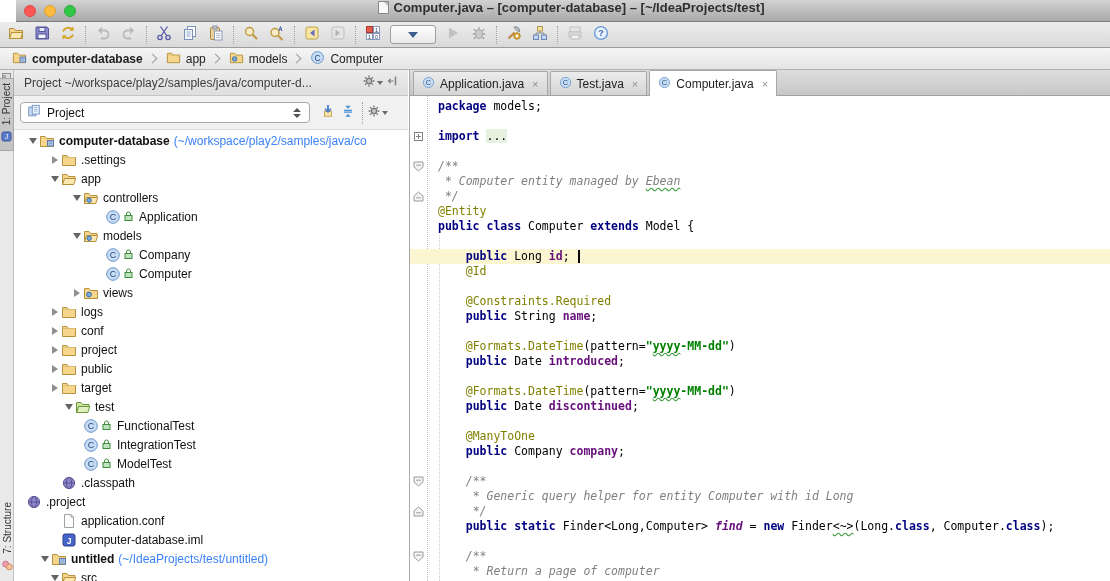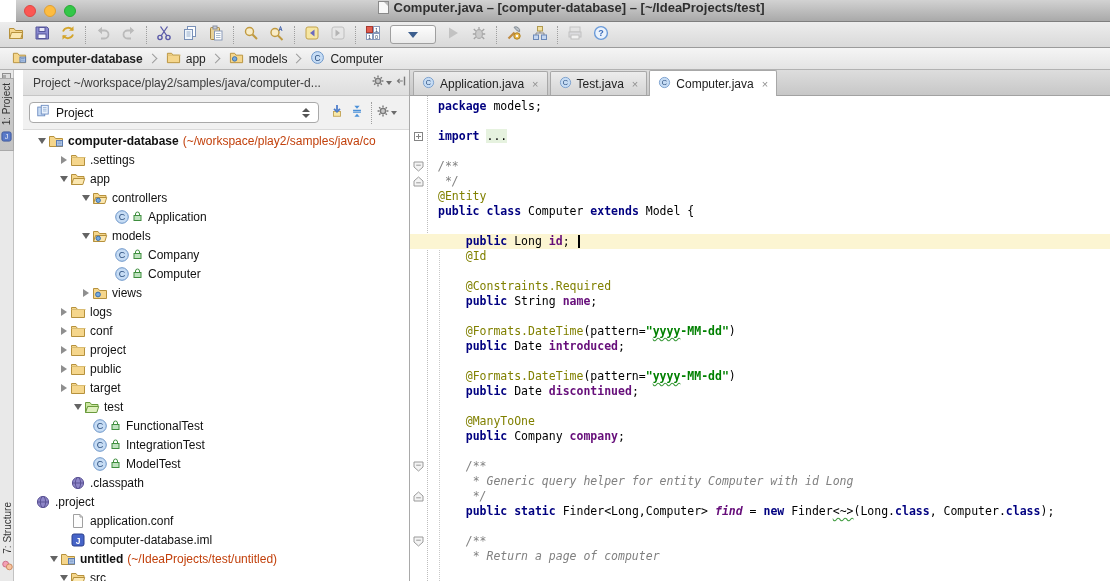--- a/index.html
+++ b/index.html
@@ -49,21 +49,21 @@
     background:#dcdcdc;}
   .toolwin-ico::before{content:"";position:absolute;left:0;top:1px;width:3px;height:5px;background:#a9a9a9;}
   .vtab{position:absolute;left:0;width:14px;display:flex;flex-direction:column;align-items:center;gap:3px;}
   .vtab .lbl{writing-mode:vertical-rl;transform:rotate(180deg);font-size:10px;color:#333;white-space:nowrap;}
   .vtab svg{width:11px;height:11px;}
   .vtab.active{background:linear-gradient(#cfcfcf,#c3c3c3);border:1px solid #a9a9a9;border-left:none;}
   .vtab-project{top:8px;padding:4px 0;}
   .vtab-structure{bottom:6px;}
 
   
-  .ppanel{position:absolute;left:23px;top:70px;width:394px;height:511px;background:#fff;overflow:hidden;}
+  .ppanel{position:absolute;left:14px;top:70px;width:394px;height:511px;background:#fff;overflow:hidden;}
   .pp-head{height:26px;background:linear-gradient(#ececec,#dedede);border-bottom:1px solid #c6c6c6;
     display:flex;align-items:center;padding:0 6px 0 10px;font-size:12px;color:#3c3c3c;}
   .pp-head .t{flex:1;white-space:nowrap;overflow:hidden;}
   .pp-ico{width:20px;height:18px;display:flex;align-items:center;justify-content:center;}
   .pp-ico svg{width:14px;height:14px;}
   .drop-tri{width:0;height:0;border-left:3px solid transparent;border-right:3px solid transparent;
     border-top:4px solid #6b6b6b;margin-left:1px;}
   .pp-tools{height:34px;background:#f1f1f1;border-bottom:1px solid #dadada;
     display:flex;align-items:center;padding:0 6px;}
   .pp-combo{width:290px;height:21px;background:#fff;border:1px solid #a9a9a9;border-radius:4px;
@@ -79,21 +79,21 @@
   .tree-row{height:19px;display:flex;align-items:center;white-space:nowrap;}
   .arr{width:12px;flex:none;display:flex;align-items:center;justify-content:center;}
   .arr-r{width:0;height:0;border-left:6px solid #8f8f8f;border-top:4px solid transparent;border-bottom:4px solid transparent;}
   .arr-d{width:0;height:0;border-top:6px solid #646464;border-left:4px solid transparent;border-right:4px solid transparent;}
   .t-ico{width:17px;height:16px;flex:none;display:flex;align-items:center;}
   .t-ico svg{width:16px;height:16px;}
   .t-lock{width:11px;height:11px;flex:none;margin:0 2px 0 1px;}
   .t-lock svg{width:11px;height:11px;}
   .t-label{margin-left:3px;}
   .t-label.b{font-weight:bold;}
-  .t-suffix{color:#c2410c;margin-left:4px;}
+  .t-suffix{color:#3b82f6;margin-left:4px;}
 
   
   .editor{position:absolute;left:409px;top:70px;width:701px;height:511px;border-left:1px solid #a9a9a9;background:#fff;}
   .tabbar{height:26px;background:linear-gradient(#dddddd,#c7c7c7);border-bottom:1px solid #a2a2a2;
     display:flex;align-items:flex-end;padding-left:3px;}
   .tab{height:24px;display:flex;align-items:center;gap:5px;padding:0 8px;font-size:12px;color:#222;
     background:linear-gradient(#ececec,#d4d4d4);border:1px solid #a8a8a8;border-bottom:none;margin-right:2px;
     border-radius:2px 2px 0 0;}
   .tab svg{width:13px;height:13px;}
   .tab.active{background:#fff;height:26px;margin-bottom:-1px;}
@@ -746,20 +746,24 @@
       <div class="cline">
         <span class="gut">
           <svg width="11" height="11" viewBox="0 0 11 11">
             <path d="M1 1h9v5L5.5 10 1 6z" fill="#F4F4F4" stroke="#9A9A9A"></path>
             <path d="M3.2 4.2h4.6" stroke="#9A9A9A"></path>
           </svg>
         </span>
         <span class="ctext"><span class="tk-c">/**</span></span>
       </div>
       <div class="cline">
+        <span class="gut"></span>
+        <span class="ctext"><span class="tk-c"> * Computer entity managed by </span><span class="tk-c sq">Ebean</span></span>
+      </div>
+      <div class="cline">
         <span class="gut">
           <svg width="11" height="11" viewBox="0 0 11 11">
             <path d="M1 10h9V5L5.5 1 1 5z" fill="#F4F4F4" stroke="#9A9A9A"></path>
             <path d="M3.2 6.8h4.6" stroke="#9A9A9A"></path>
           </svg>
         </span>
         <span class="ctext"><span class="tk-c"> */</span></span>
       </div>
       <div class="cline">
         <span class="gut"></span>

